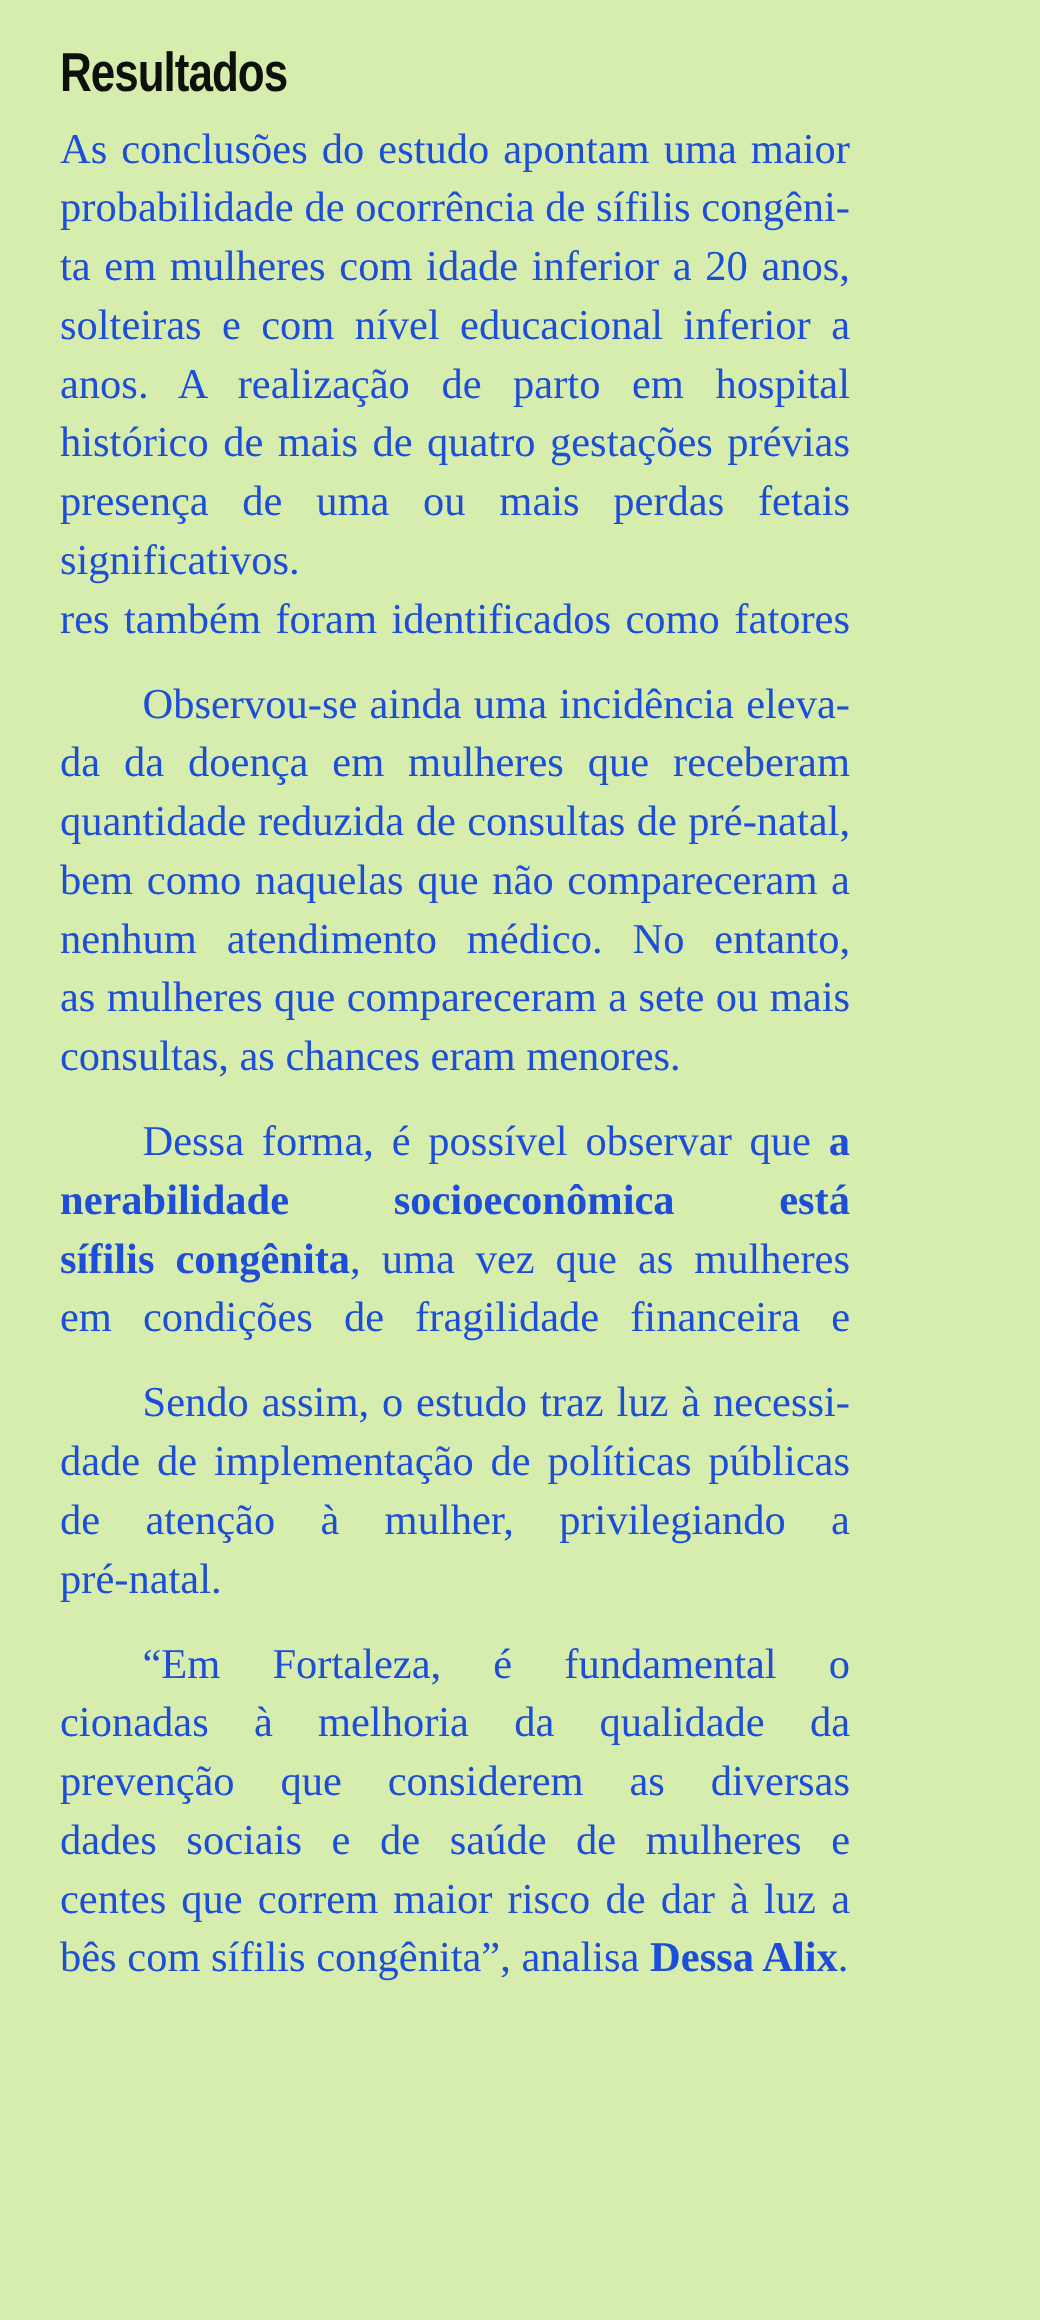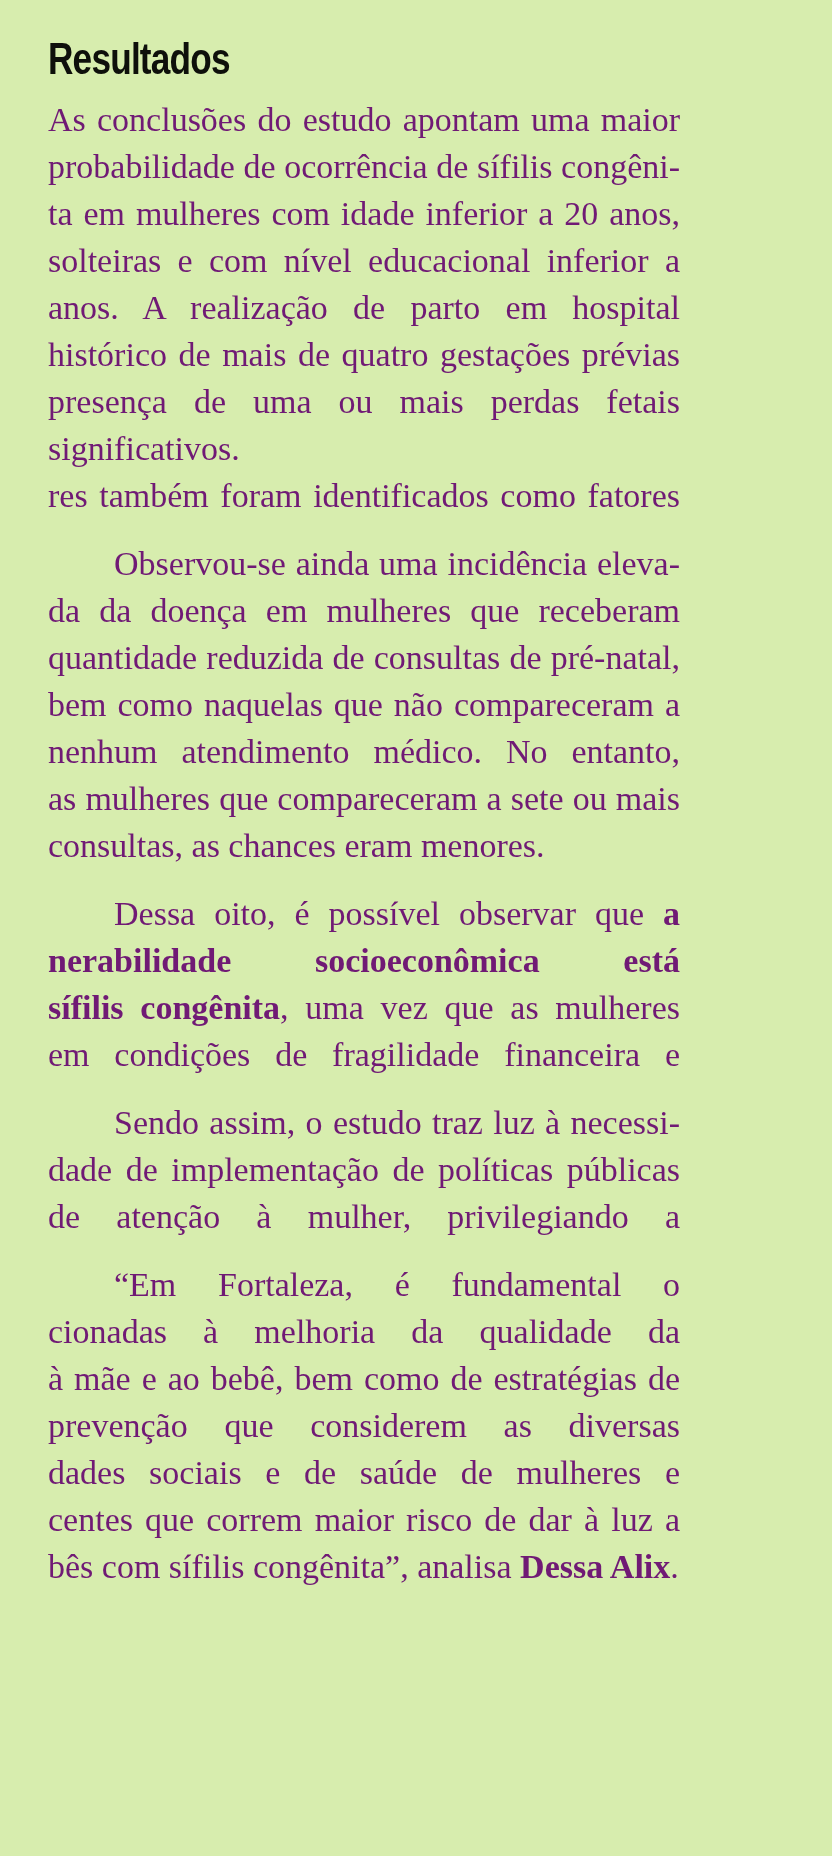--- a/index.html
+++ b/index.html
@@ -54,21 +54,21 @@
   }
   .seg.bold {
     font-weight: 700;
   }
 </style>
 </head>
 <body style="background: rgb(215, 237, 174);">
 
 <div class="page">
   <h1 class="title" style="color: rgb(14, 16, 11);">Resultados</h1>
-  <div class="article-body" style="color: #701a75;">
+  <div class="article-body" style="color: #1d4ed8;">
       <div class="paragraph">
         <div class="line"><span class="seg">As conclusões do estudo apontam uma maior</span></div>
         <div class="line"><span class="seg">probabilidade de ocorrência de sífilis congêni-</span></div>
         <div class="line"><span class="seg">ta em mulheres com idade inferior a 20 anos,</span></div>
         <div class="line"><span class="seg">solteiras e com nível educacional inferior a oito</span></div>
         <div class="line"><span class="seg">anos. A realização de parto em hospital público,</span></div>
         <div class="line"><span class="seg">histórico de mais de quatro gestações prévias e</span></div>
         <div class="line"><span class="seg">presença de uma ou mais perdas fetais anterio-</span></div>
         <div class="line last"><span class="seg">significativos.</span></div>
         <div class="line"><span class="seg">res também foram identificados como fatores</span></div>
@@ -76,33 +76,33 @@
       <div class="paragraph">
         <div class="line indent"><span class="seg">Observou-se ainda uma incidência eleva-</span></div>
         <div class="line"><span class="seg">da da doença em mulheres que receberam uma</span></div>
         <div class="line"><span class="seg">quantidade reduzida de consultas de pré-natal,</span></div>
         <div class="line"><span class="seg">bem como naquelas que não compareceram a</span></div>
         <div class="line"><span class="seg">nenhum atendimento médico. No entanto, para</span></div>
         <div class="line"><span class="seg">as mulheres que compareceram a sete ou mais</span></div>
         <div class="line last"><span class="seg">consultas, as chances eram menores.</span></div>
       </div>
       <div class="paragraph">
-        <div class="line indent"><span class="seg">Dessa oito, é possível observar que </span><span class="seg bold">a vul-</span></div>
+        <div class="line indent"><span class="seg">Dessa forma, é possível observar que </span><span class="seg bold">a vul-</span></div>
         <div class="line"><span class="seg bold">nerabilidade socioeconômica está fortemen-</span></div>
         <div class="line"><span class="seg bold">sífilis congênita</span><span class="seg">, uma vez que as mulheres que</span></div>
         <div class="line last"><span class="seg">em condições de fragilidade financeira e social.</span></div>
       </div>
       <div class="paragraph">
         <div class="line indent"><span class="seg">Sendo assim, o estudo traz luz à necessi-</span></div>
         <div class="line"><span class="seg">dade de implementação de políticas públicas</span></div>
         <div class="line"><span class="seg">de atenção à mulher, privilegiando a assistência</span></div>
+        <div class="line last"><span class="seg">pré-natal.</span></div>
       </div>
       <div class="paragraph">
         <div class="line indent"><span class="seg">“Em Fortaleza, é fundamental o desenvol-</span></div>
         <div class="line"><span class="seg">cionadas à melhoria da qualidade da assistência</span></div>
-        <div class="line"><span class="seg">à mãe e ao bebê, bem como de estratégias de</span></div>
         <div class="line"><span class="seg">prevenção que considerem as diversas necessi-</span></div>
         <div class="line"><span class="seg">dades sociais e de saúde de mulheres e adoles-</span></div>
         <div class="line"><span class="seg">centes que correm maior risco de dar à luz a be-</span></div>
         <div class="line last"><span class="seg">bês com sífilis congênita”, analisa </span><span class="seg bold">Dessa Alix</span><span class="seg">.</span></div>
       </div>
     </div>
 </div>
 
 </body></html>

